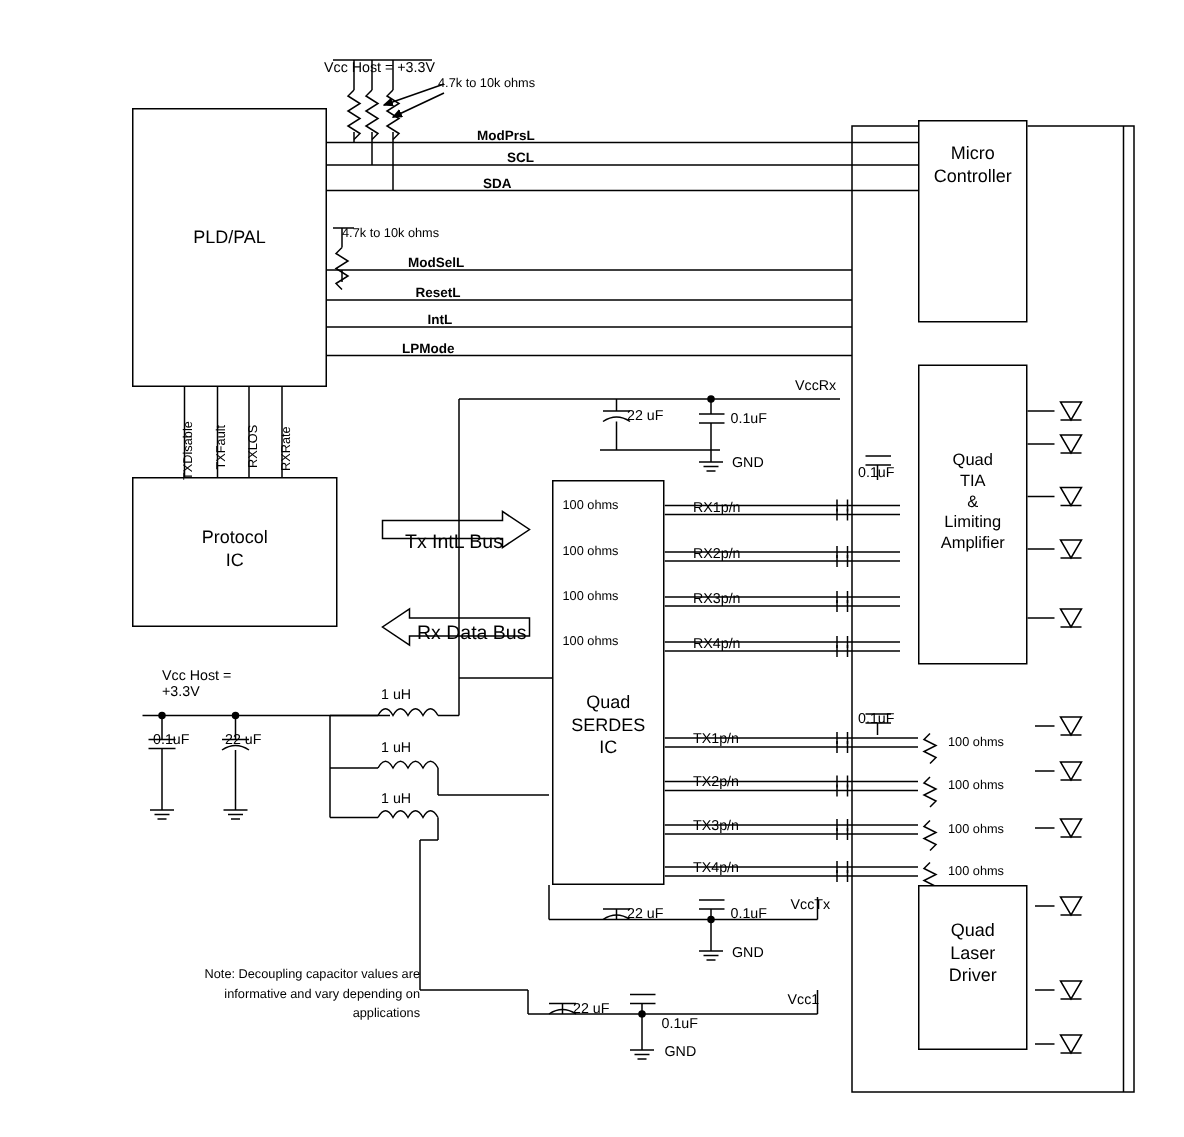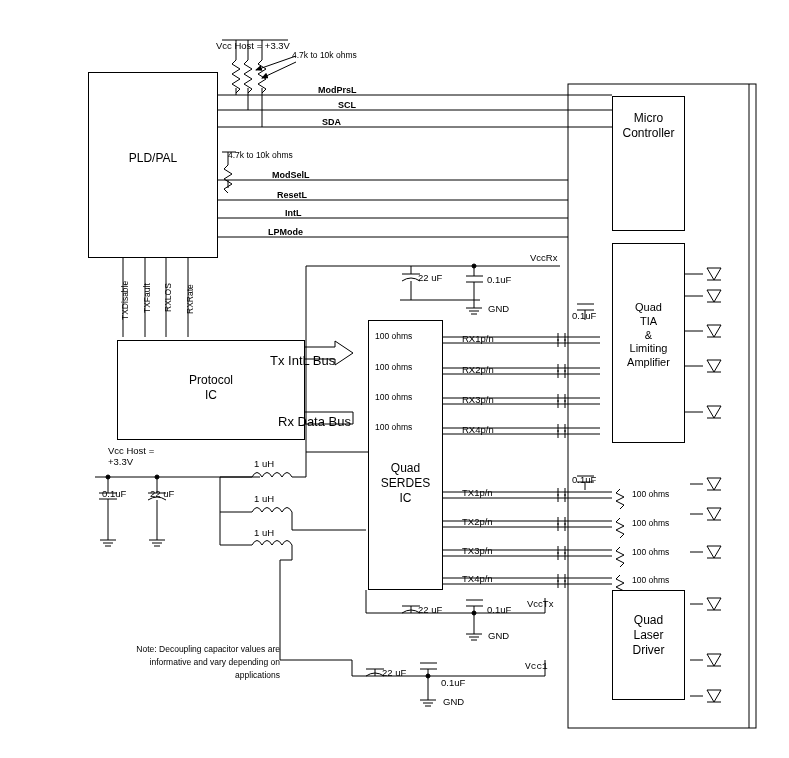--- a/index.html
+++ b/index.html
@@ -331,29 +331,29 @@
       <line x1="568" y1="127" x2="612" y2="127"></line>
 
       <line x1="188" y1="337" x2="188" y2="337"></line>
     </g>
   </svg>
 
   <div class="box" style="left:88px; top:72px; width:130px; height:186px;">
     <div class="box-label" style="top:78px;text-align:center;">PLD/PAL</div>
   </div>
 
-  <div class="box" style="left:88px; top:340px; width:188px; height:100px;margin-left:29px;">
+  <div class="box" style="left:88px; top:318px; width:137px; height:100px;">
     <div class="box-label" style="top:32px;">Protocol<br>IC</div>
   </div>
 
   <div class="box" style="left:368px; top:320px; width:75px; height:270px;">
     <div class="box-label" style="top:140px;">Quad<br>SERDES<br>IC</div>
   </div>
 
-  <div class="box" style="left:612px; top:96px; width:73px; height:135px;">
+  <div class="box" style="left:612px; top:80px; width:73px; height:135px;">
     <div class="box-label" style="top:14px;">Micro<br>Controller</div>
   </div>
 
   <div class="box" style="left:612px; top:243px; width:73px; height:200px;">
     <div class="box-label" style="top:57px; font-size:11px;">Quad<br>TIA<br>&amp;<br>Limiting<br>Amplifier</div>
   </div>
 
   <div class="box" style="left:612px; top:590px; width:73px; height:110px;">
     <div class="box-label" style="top:22px;">Quad<br>Laser<br>Driver</div>
   </div>
@@ -402,21 +402,21 @@
   <div class="lbl mid" style="left:462px; top:573px;">TX4p/n</div>
   <div class="lbl" style="left:632px; top:575px;">100 ohms</div>
 
   <div class="lbl mid" style="left:572px; top:474px;">0.1uF</div>
 
   <div class="lbl mid" style="left:527px; top:598px;">VccTx</div>
   <div class="lbl mid" style="left:418px; top:604px;">22 uF</div>
   <div class="lbl mid" style="left:487px; top:604px;">0.1uF</div>
   <div class="lbl mid" style="left:488px; top:630px;">GND</div>
 
-  <div class="lbl mid" style="left:525px; top:661px;font-family:Liberation Mono, monospace;">Vcc1</div>
+  <div class="lbl mid" style="left:525px; top:661px;">Vcc1</div>
   <div class="lbl mid" style="left:382px; top:667px;">22 uF</div>
   <div class="lbl mid" style="left:441px; top:677px;">0.1uF</div>
   <div class="lbl mid" style="left:443px; top:696px;">GND</div>
 
   <div class="lbl mid" style="left:108px; top:445px;">Vcc Host =<br>+3.3V</div>
   <div class="lbl mid" style="left:102px; top:488px;">0.1uF</div>
   <div class="lbl mid" style="left:150px; top:488px;">22 uF</div>
 
   <div class="lbl mid" style="left:254px; top:458px;">1 uH</div>
   <div class="lbl mid" style="left:254px; top:493px;">1 uH</div>

